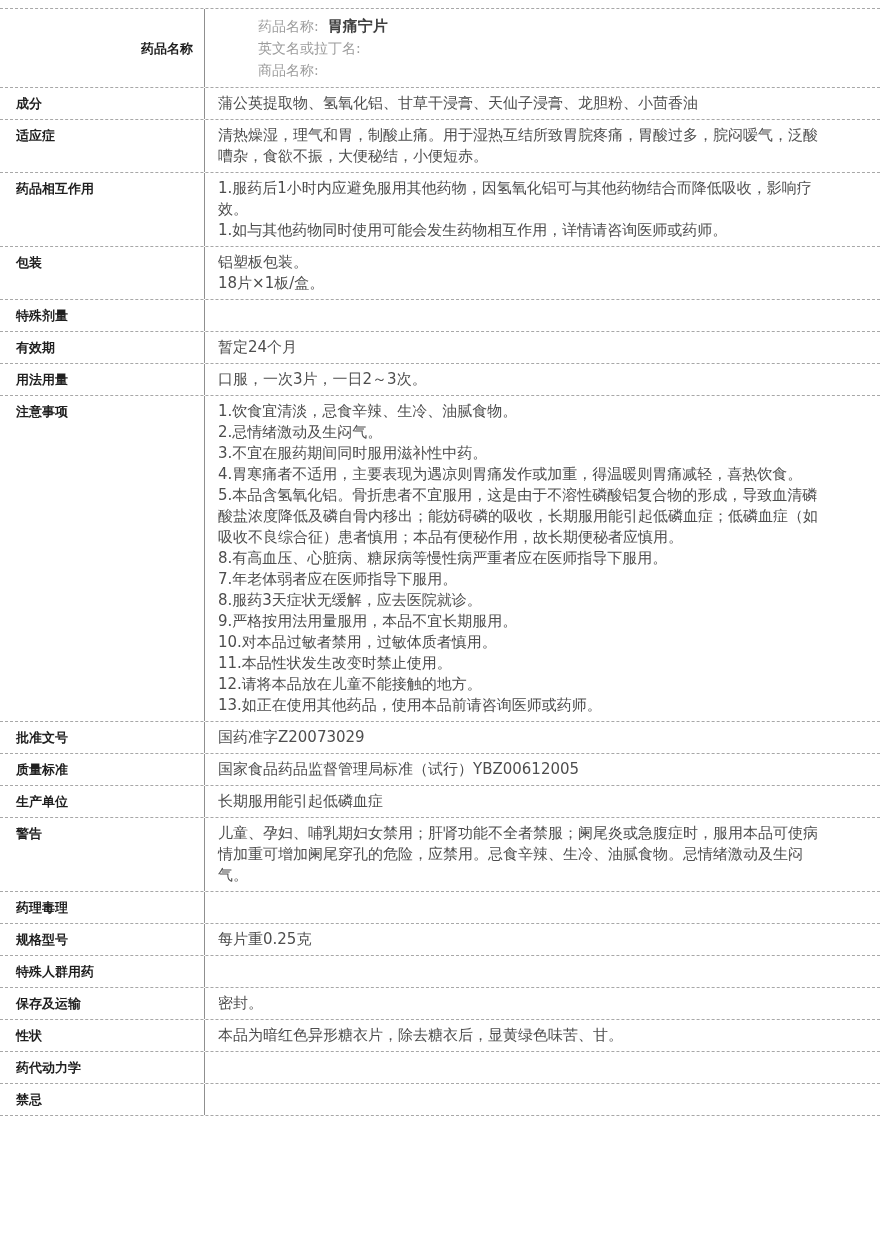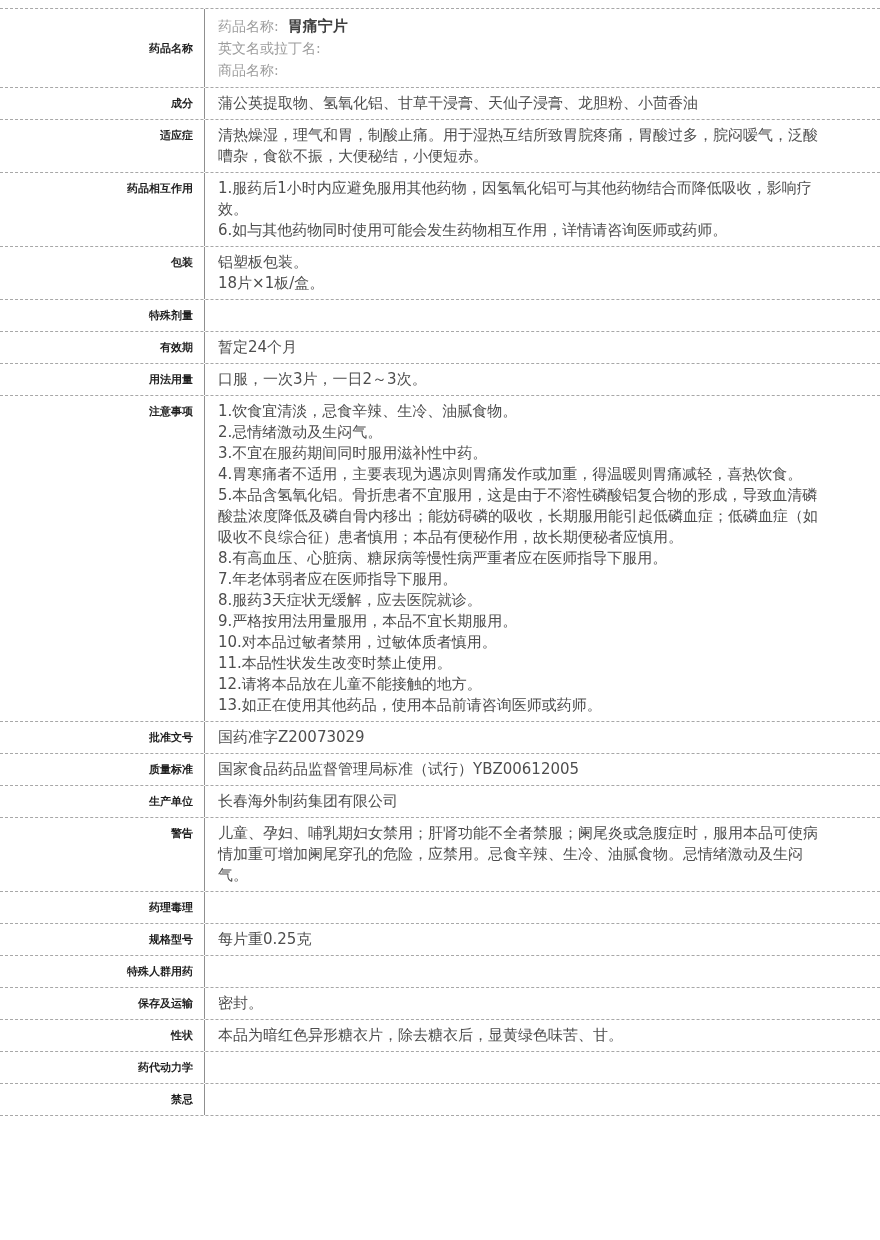--- a/index.html
+++ b/index.html
@@ -21,23 +21,22 @@
   }
   .row {
     display: flex;
     align-items: stretch;
     border-bottom: 1px dashed var(--border-color, #a8a8a8);
   }
   .cell-label {
     width: 205px;
     box-sizing: border-box;
     border-right: 1px solid var(--divider-color, #8f8f8f);
-    text-align: right;
     padding: 5px 11px 5px 16px;
-    font-size: 11px;
+    font-size: 13px;
     font-weight: bold;
     line-height: 21px;
     color: var(--label-color, #1f1f1f);
     flex: 0 0 205px;
   }
   .cell-value {
     flex: 1 1 auto;
     box-sizing: border-box;
     padding: 5px 60px 5px 13px;
     font-size: 15px;
@@ -55,20 +54,21 @@
     justify-content: flex-end;
   }
   .row-first .cell-value {
     line-height: 22px;
     padding-top: 6px;
     padding-bottom: 6px;
   }
   .name-line .prefix {
     color: var(--muted-color, #9c9c9c);
     font-size: 14px;
+    margin-left: 40px;
   }
   .name-line .name-value {
     color: #404040;
     font-weight: bold;
     font-size: 15px;
     margin-left: 9px;
   }
 </style>
 </head>
 <body style="background: rgb(255, 255, 255);">
@@ -91,21 +91,21 @@
     <div class="row">
       <div class="cell-label">适应症</div>
       <div class="cell-value">
         <div class="text-line">清热燥湿，理气和胃，制酸止痛。用于湿热互结所致胃脘疼痛，胃酸过多，脘闷嗳气，泛酸嘈杂，食欲不振，大便秘结，小便短赤。</div>
       </div>
     </div>
     <div class="row">
       <div class="cell-label">药品相互作用</div>
       <div class="cell-value">
         <div class="text-line">1.服药后1小时内应避免服用其他药物，因氢氧化铝可与其他药物结合而降低吸收，影响疗效。</div>
-        <div class="text-line">6.如与其他药物同时使用可能会发生药物相互作用，详情请咨询医师或药师。</div>
+        <div class="text-line">1.如与其他药物同时使用可能会发生药物相互作用，详情请咨询医师或药师。</div>
       </div>
     </div>
     <div class="row">
       <div class="cell-label">包装</div>
       <div class="cell-value">
         <div class="text-line">铝塑板包装。</div>
         <div class="text-line">18片×1板/盒。</div>
       </div>
     </div>
     <div class="row">
@@ -150,21 +150,21 @@
     </div>
     <div class="row">
       <div class="cell-label">质量标准</div>
       <div class="cell-value">
         <div class="text-line">国家食品药品监督管理局标准（试行）YBZ00612005</div>
       </div>
     </div>
     <div class="row">
       <div class="cell-label">生产单位</div>
       <div class="cell-value">
-        <div class="text-line">长春海外制药集团有限公司</div>
+        <div class="text-line">长期服用能引起低磷血症</div>
       </div>
     </div>
     <div class="row">
       <div class="cell-label">警告</div>
       <div class="cell-value">
         <div class="text-line">儿童、孕妇、哺乳期妇女禁用；肝肾功能不全者禁服；阑尾炎或急腹症时，服用本品可使病情加重可增加阑尾穿孔的危险，应禁用。忌食辛辣、生冷、油腻食物。忌情绪激动及生闷气。</div>
       </div>
     </div>
     <div class="row">
       <div class="cell-label">药理毒理</div>

